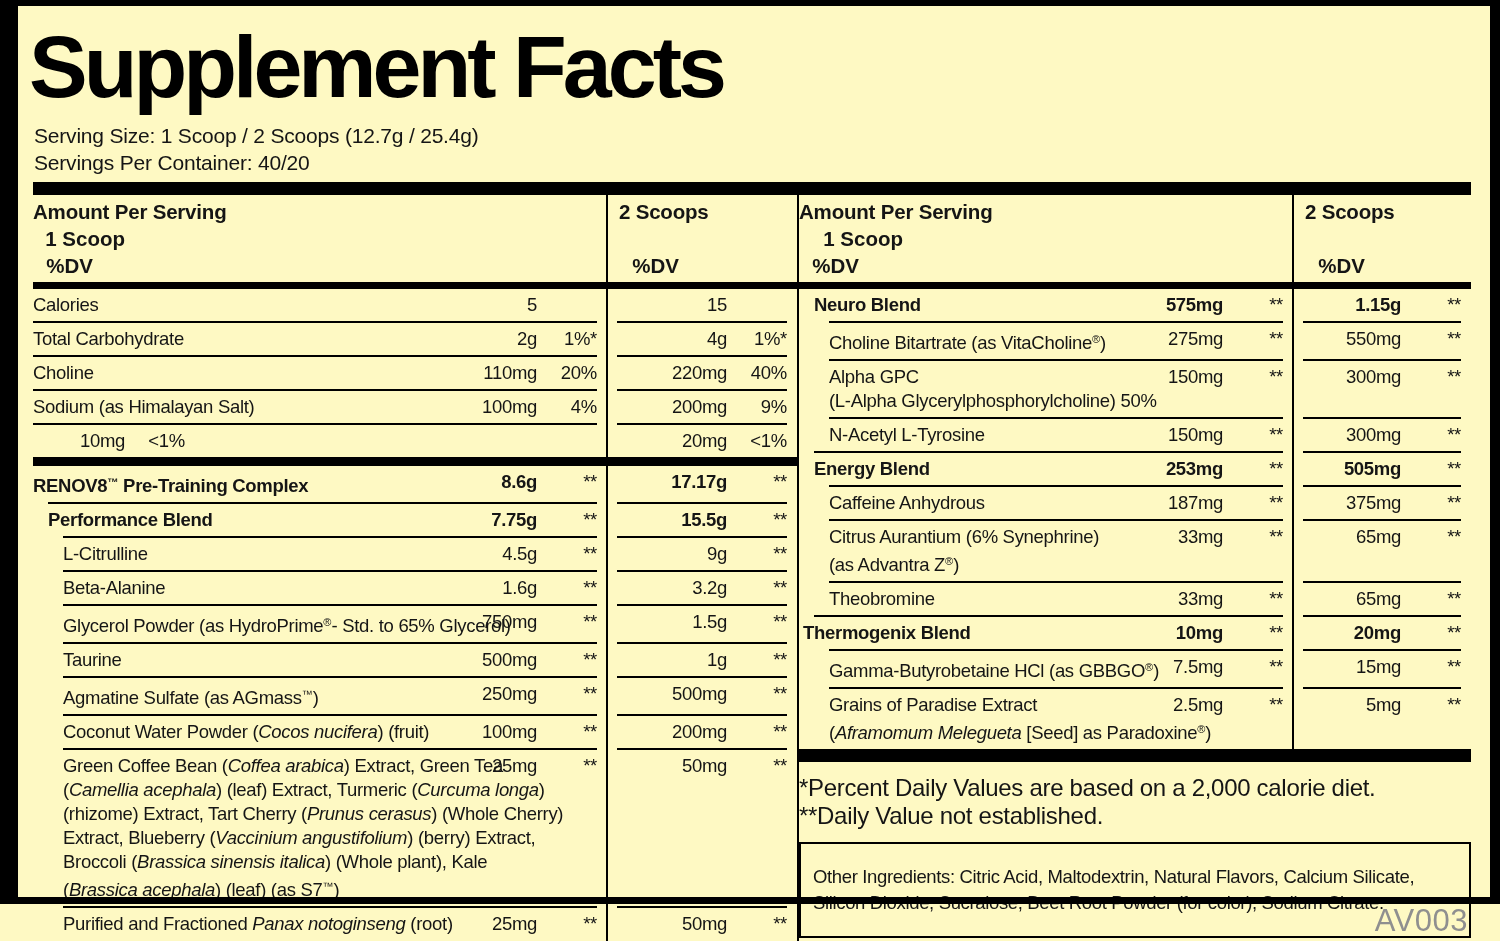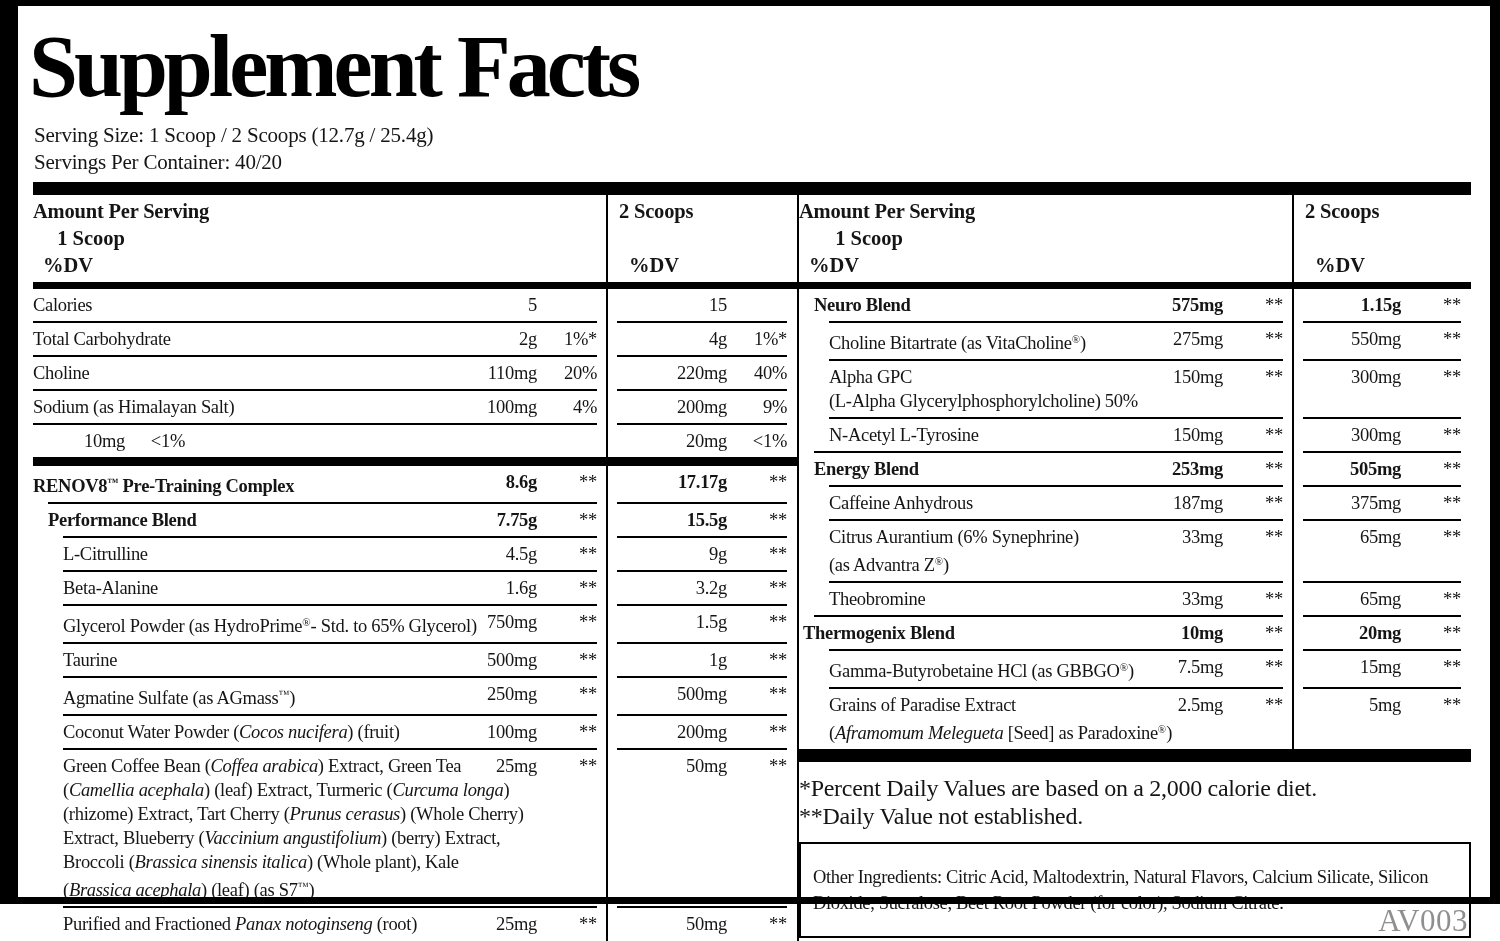--- a/index.html
+++ b/index.html
@@ -1,17 +1,17 @@
 <!DOCTYPE html>
 <html><head>
 <meta charset="utf-8">
 <style>
   html,body{margin:0;padding:0;background:#e8e8e8;}
-  #page{position:relative;width:1500px;height:941px;background:#ffffff;overflow:hidden;
-        font-family:Liberation Serif, serif;color:#151515;}
+  #page{position:relative;width:1500px;height:941px;background:#fef9c3;overflow:hidden;
+        font-family:Liberation Sans, sans-serif;color:#151515;}
   
   .strip-top{position:absolute;left:0;top:0;width:100%;height:6px;background:#000;}
   .strip-left{position:absolute;left:0;top:0;width:18px;height:904px;background:#000;}
   .strip-right{position:absolute;right:0;top:0;width:10px;height:904px;background:#000;}
   .bottom-bar{position:absolute;left:0;top:897px;width:100%;height:7px;background:#000;}
   .code{position:absolute;right:32px;top:903px;font-size:31px;color:#8f8f8f;letter-spacing:.5px;}
   
   .title{position:absolute;left:29px;top:16px;font-size:88px;font-weight:700;letter-spacing:-4px;color:#000;white-space:nowrap;}
   .serving{position:absolute;left:34px;top:122px;font-size:21px;line-height:27px;letter-spacing:-.2px;}
   

